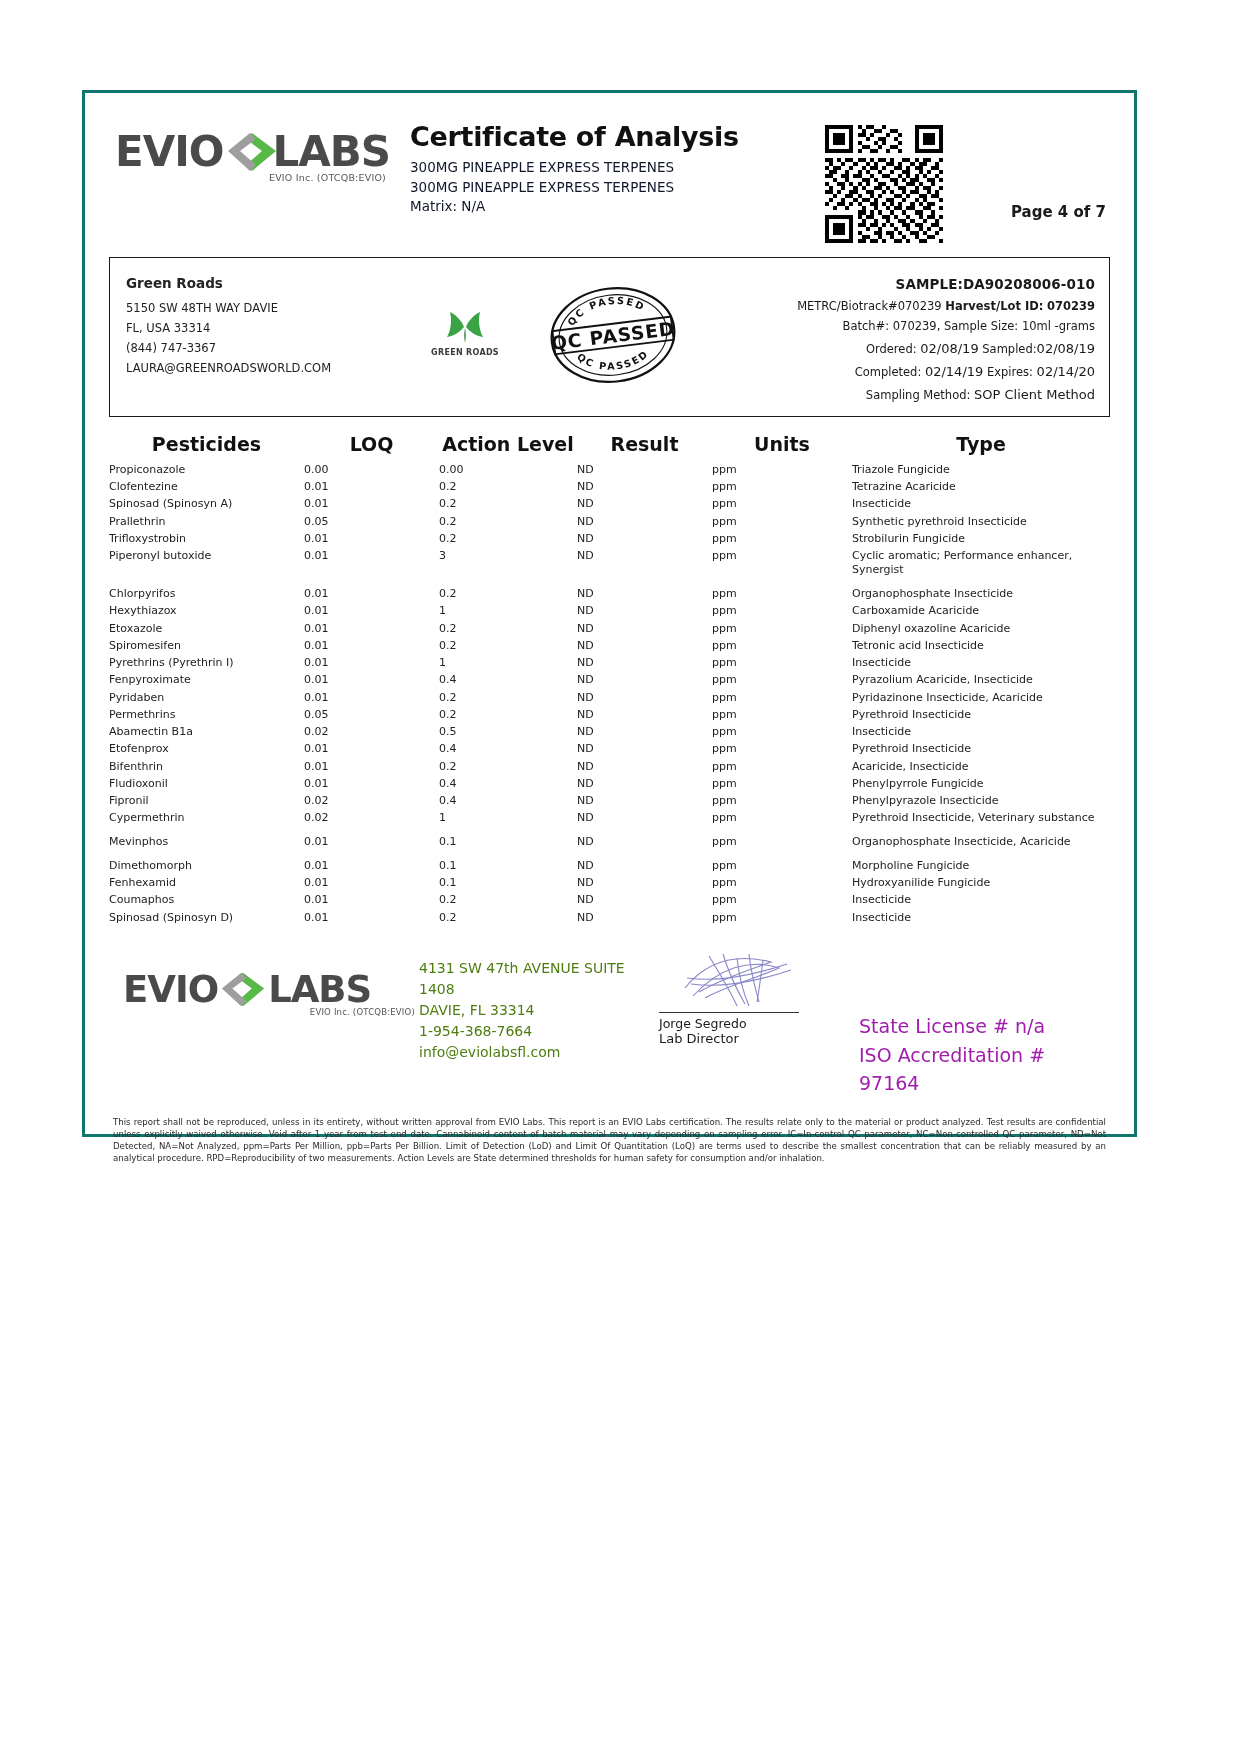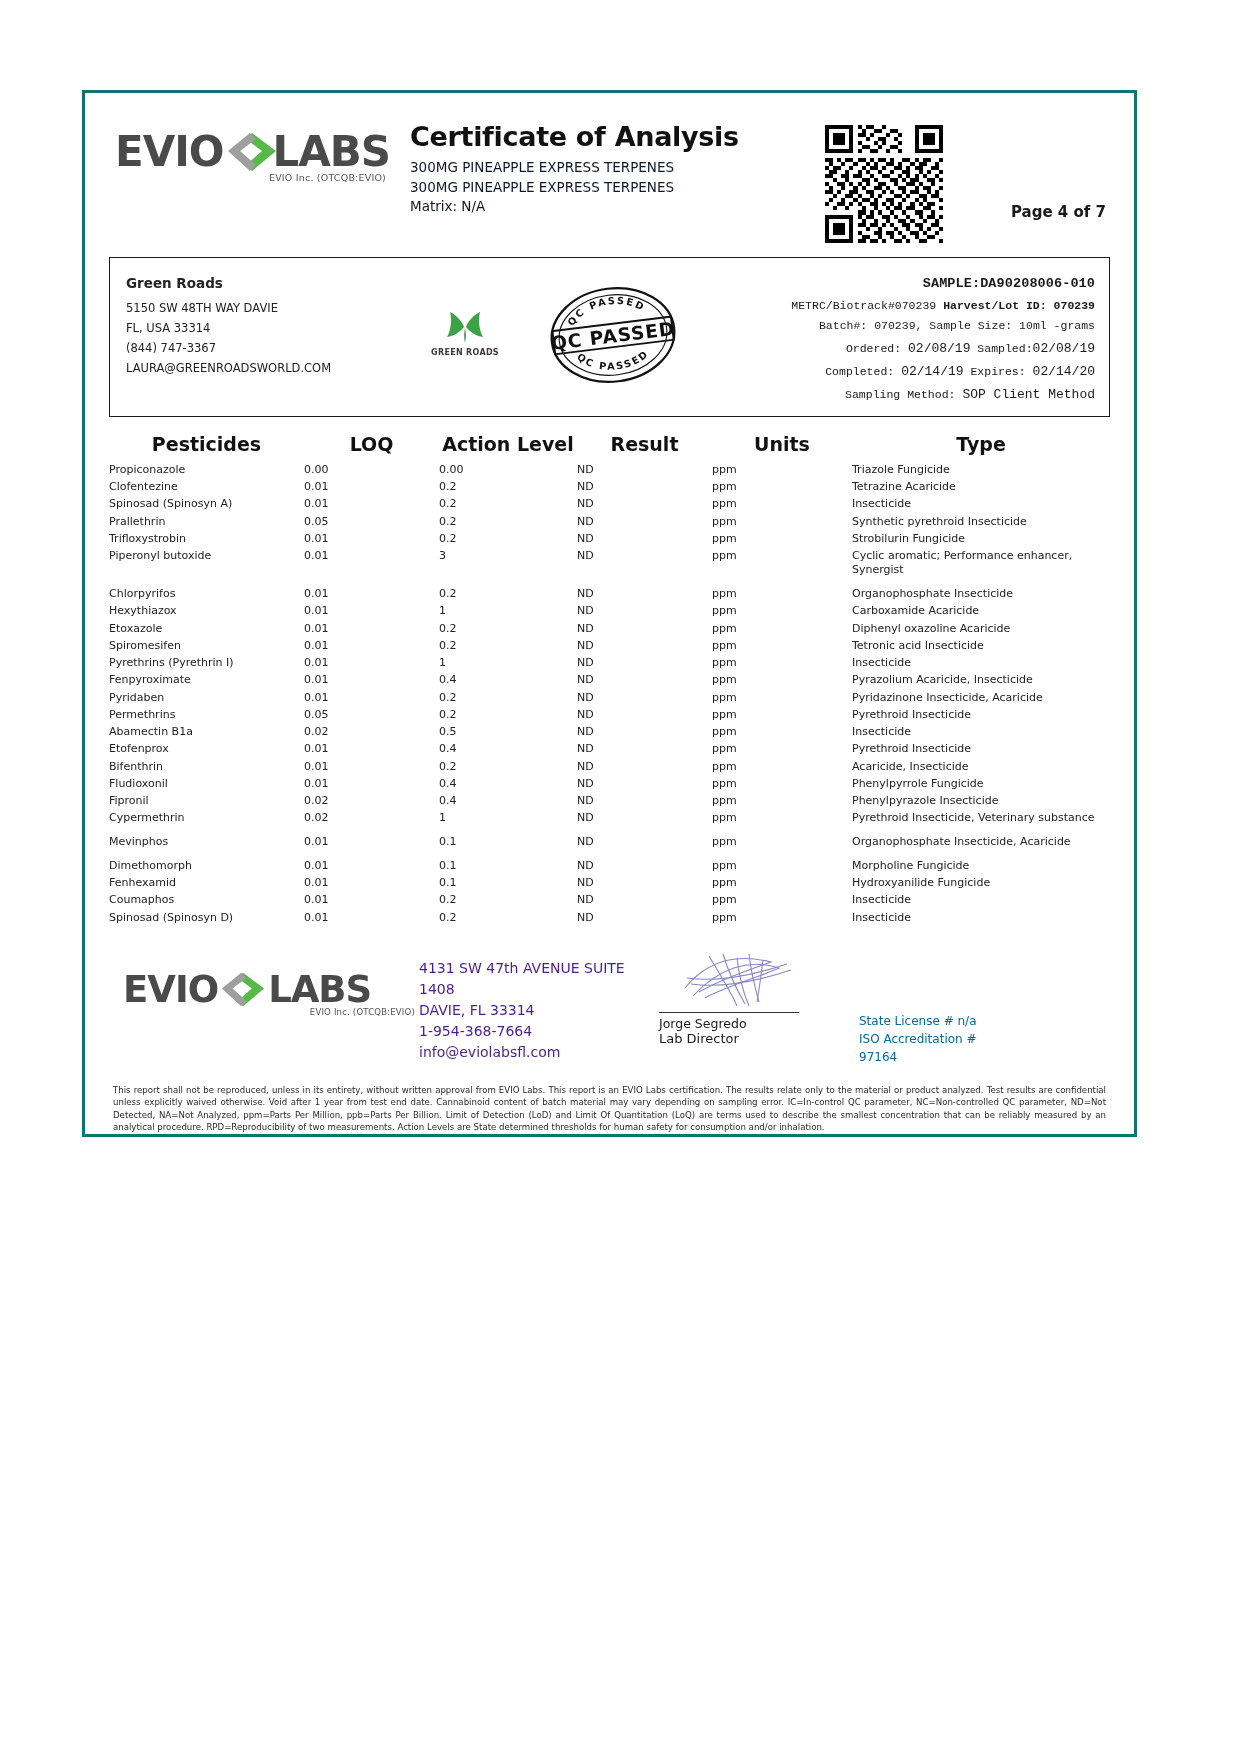--- a/index.html
+++ b/index.html
@@ -112,21 +112,20 @@
   .stamp-wrap { width: 185px; padding-top: 22px; display: flex; justify-content: center; }
   .stamp { width: 150px; height: 110px; }
 
   .sample-meta {
     flex: 1;
     padding: 14px 14px 10px 0;
     text-align: right;
     font-size: 11.5px;
     line-height: 1.78;
     color: #1a1a1a;
-    font-family: Liberation Mono, monospace;
   }
   .sample-meta .samp-id { font-size: 13.5px; font-weight: bold; letter-spacing: 0.1px; }
   .sample-meta b { font-weight: bold; }
   .sample-meta .big { font-size: 13px; text-align: right; }
 
   
   .table-wrap { padding: 16px 24px 0 24px; }
   table.results { width: 100%; border-collapse: collapse; }
   table.results th {
     text-align: center;
@@ -158,43 +157,43 @@
   }
   .f-logo { width: 310px; padding-top: 24px; padding-left: 14px; }
   .f-logo .logo-evio, .f-logo .logo-labs { font-size: 37px; }
   .f-logo .logo-leaf { width: 46px; height: 37px; }
   .f-logo .logo-sub { font-size: 8.5px; }
 
   .f-addr {
     width: 240px;
     font-size: 14px;
     line-height: 1.5;
-    color: #4c1d95;
+    color: #4d7c0f;
     padding-top: 14px;
   }
   .f-sign {
     width: 200px;
     padding-top: 4px;
     position: relative;
   }
   .sig { width: 120px; height: 62px; margin-left: 20px; display: block; }
   .sig-line {
     border-top: 1.2px solid #333;
     width: 140px;
     margin-top: 2px;
   }
   .sig-name { font-size: 12.5px; margin-top: 3px; }
   .sig-role { font-size: 13px; }
 
   .f-lic {
     flex: 1;
-    font-size: 12px;
+    font-size: 19px;
     line-height: 1.5;
     padding-top: 68px;
-    color: #0369a1;
+    color: #a21caf;
   }
 
   .disclaimer {
     margin: 18px 28px 0 28px;
     font-size: 8.6px;
     line-height: 1.42;
     color: #2a2a2a;
     text-align: justify;
   }
 </style>

